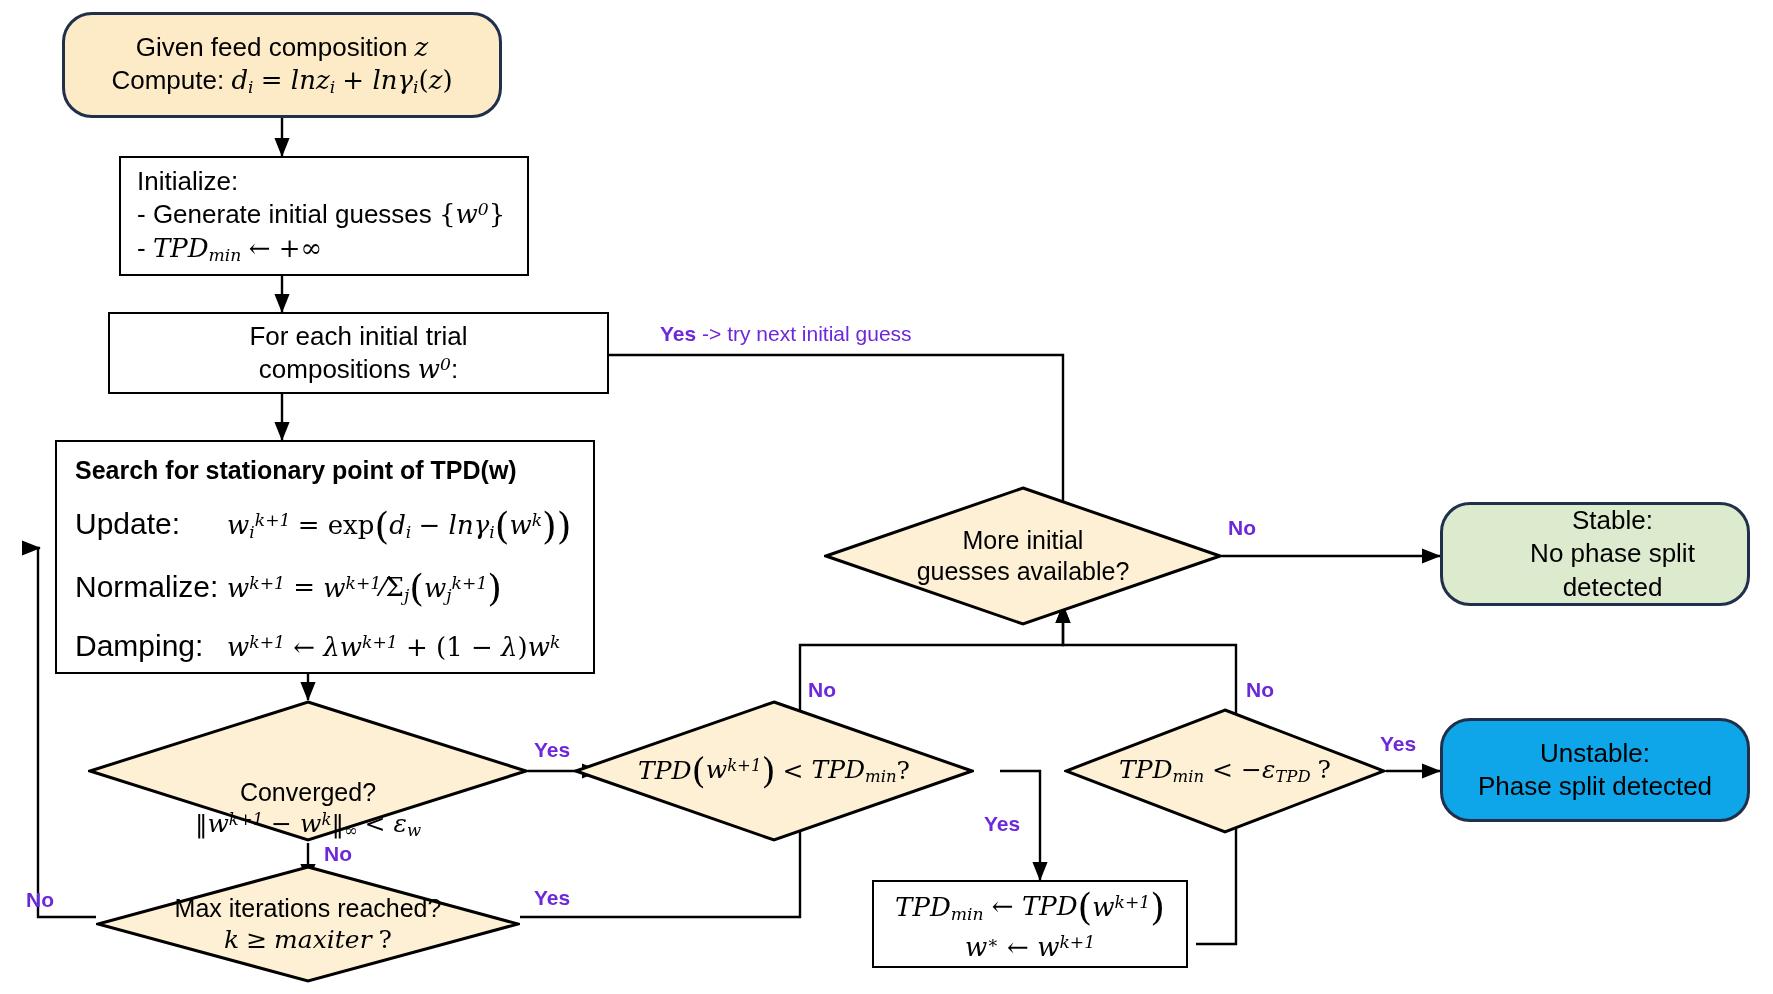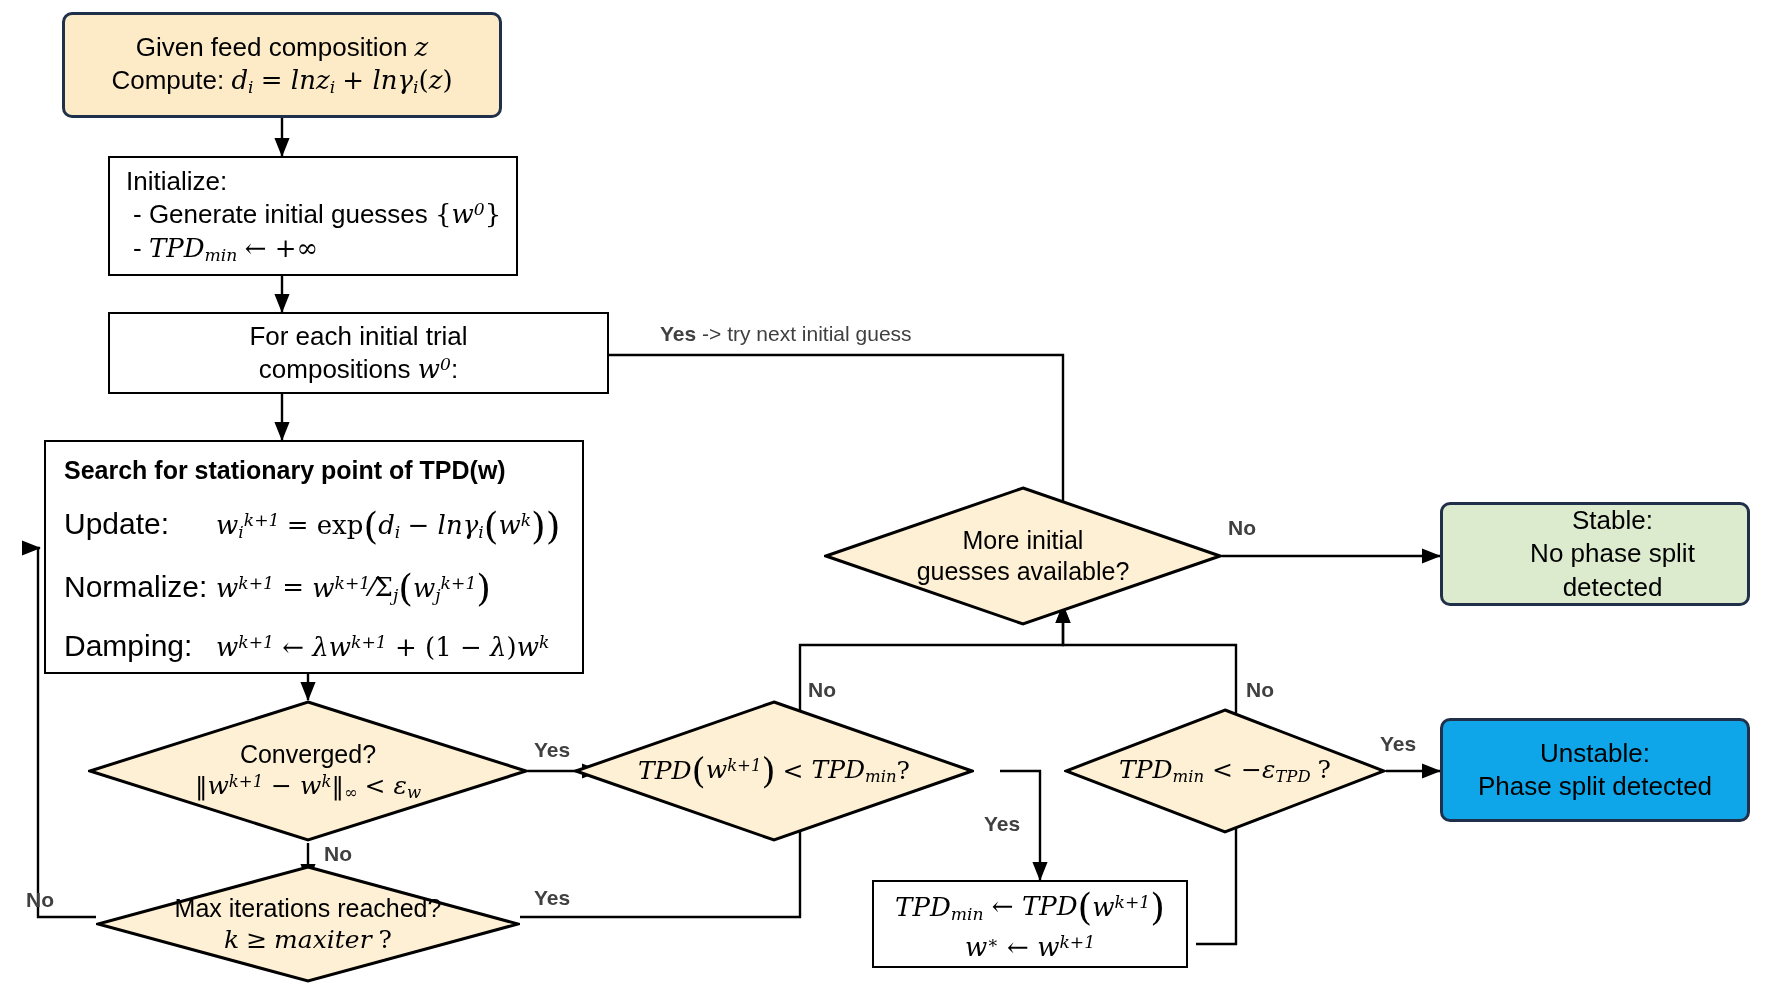--- a/index.html
+++ b/index.html
@@ -32,37 +32,38 @@
     flex-direction: column;
     align-items: center;
     justify-content: center;
     text-align: center;
     color: #000000;
     line-height: 1.28;
   }
   
   .term {
     border: 3px solid #20304a;
-    border-radius: 10px;
+    border-radius: 30px;
     font-size: 26px;
   }
   .term.start { background: #fdebc8; }
   .term.stable { background: #dceacd; }
   .term.unstable { background: #0ea5e9; }
 
   
   .proc {
     border: 2.6px solid #000000;
     background: #ffffff;
     font-size: 26px;
   }
   .proc.left-align {
-    align-items: center;
+    align-items: flex-end;
     text-align: left;
     padding-left: 16px;
+    margin-left: 11px;
   }
 
   
   .decision {
     background: transparent;
     border: 0;
   }
   .decision svg {
     position: absolute;
     left: 0;
@@ -77,21 +78,21 @@
     text-align: center;
     font-size: 25px;
     line-height: 1.24;
   }
 
   
   .elabel {
     position: absolute;
     font-size: 21px;
     font-weight: bold;
-    color: #404040;
+    color: #6d28d9;
     white-space: nowrap;
     line-height: 1.1;
   }
   .elabel.mixed {
     font-weight: normal;
   }
   .elabel.mixed b { font-weight: bold; }
 
   
   .m {
@@ -229,21 +230,21 @@
       </div>
     </div>
     <div class="row" style="margin-top:10px;">
       <div class="lbl">Damping:</div>
       <div class="eq">
         <span class="m">w<sup>k+1</sup></span><span class="mu"> ← </span><span class="m">λw<sup>k+1</sup></span><span class="mu"> + (1 − </span><span class="m">λ</span><span class="mu">)</span><span class="m">w<sup>k</sup></span>
       </div>
     </div>
   </div>
 
-  <div class="node decision" style="left:88px; top:700px; width:440px; height:142px;">
+  <div class="node decision" style="left:88px; top:700px; width:440px; height:142px;justify-content:flex-end;">
     <svg viewBox="0 0 440 142" preserveAspectRatio="none">
       <polygon points="220,2 438,71 220,140 2,71" fill="#fdf0d5" stroke="#000000" stroke-width="3" vector-effect="non-scaling-stroke"></polygon>
     </svg>
     <div class="dtext">
       <div>Converged?</div>
       <div class="nowrap">
         <span class="mu">‖</span><span class="m">w<sup>k+1</sup></span><span class="mu"> − </span><span class="m">w<sup>k</sup></span><span class="mu">‖</span><sub class="mu">∞</sub>
         <span class="mu"> &lt; </span><span class="m">ε<sub>w</sub></span>
       </div>
     </div>

